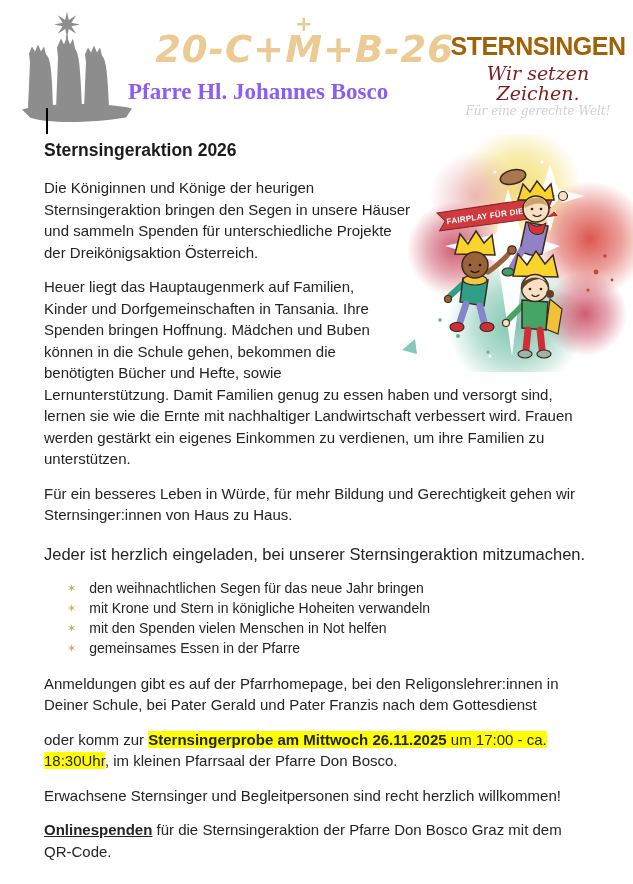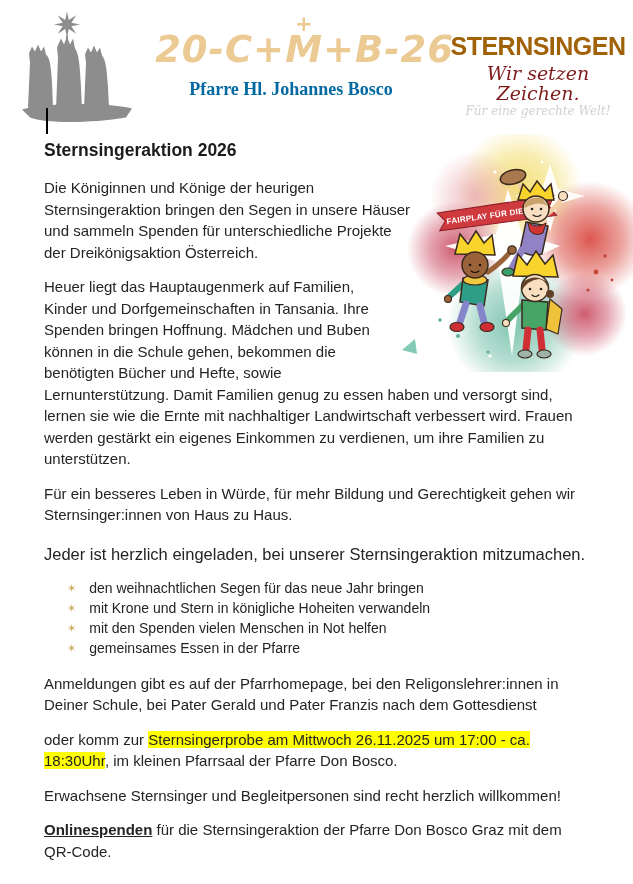--- a/index.html
+++ b/index.html
@@ -6,42 +6,42 @@
   #page{position:relative;width:633px;height:884px;background:#ffffff;overflow:hidden;
         font-family:"Liberation Sans",sans-serif;color:#242424;}
 
   
   .kings-svg{position:absolute;left:20px;top:6px;}
   .cmb{position:absolute;left:128px;top:28px;width:326px;text-align:right;
        font-family:"DejaVu Sans",sans-serif;font-weight:700;font-style:italic;
        font-size:37px;color:#ecca94;letter-spacing:1px;white-space:nowrap;}
   .cmb-cross{position:absolute;left:295px;top:12px;font-family:"DejaVu Sans",sans-serif;
        font-weight:700;font-size:21px;color:#ecca94;}
-  .parish{position:absolute;left:128px;top:79px;width:326px;text-align:center;
-       font-family:"Liberation Serif",serif;font-weight:700;font-size:18px;color:#0369a1;
+  .parish{position:absolute;left:128px;top:79px;width:326px;
+       font-family:"Liberation Serif",serif;font-weight:700;font-size:23px;color:#8b5cf6;
        white-space:nowrap;}
   .logo{position:absolute;left:446px;top:33px;width:184px;text-align:center;line-height:1.1;}
   .logo-title{font-weight:700;font-size:25px;color:#a16207;letter-spacing:-.5px;}
   .logo-tag1{font-family:"DejaVu Serif",serif;font-style:italic;font-size:19px;color:#7f1d1d;margin-top:2px;}
   .logo-tag2{font-family:"DejaVu Serif",serif;font-style:italic;font-size:12px;color:#d0d0d0;margin-top:1px;}
   .cursor{position:absolute;left:46px;top:108px;width:2px;height:26px;background:#000;}
 
   
   .content{position:absolute;left:44px;top:140px;width:548px;}
   .illu{float:right;width:228px;height:236px;margin:-6px -40px 6px 10px;position:relative;
         shape-outside:polygon(22% 0%,100% 0%,100% 100%,3% 100%,3% 46%,22% 25%);shape-margin:8px;}
   .illu svg{position:absolute;left:-4px;top:0;}
   h1{font-size:17.5px;font-weight:700;color:#1b1b1b;margin:0 0 16px 0;}
   p.body{font-size:15px;line-height:21.5px;margin:0 0 13px 0;}
   p.lead{font-size:16.5px;line-height:23px;margin:17px 0 13px 0;}
   ul.starlist{list-style:none;margin:0 0 14px 0;padding:0 0 0 23px;}
   ul.starlist li{font-size:14px;line-height:19px;}
   .b{color:#c9ad5e;font-size:11px;margin-right:13px;position:relative;top:-1px;}
   .hl{background:#ffff00;}
-  .hlb{background:#ffff00;font-weight:400;}
+  .hlb{background:#ffff00;font-weight:700;}
   .ub{font-weight:700;text-decoration:underline;}
   p.bestellung{font-size:15px;line-height:21.5px;margin:6px 0 20px 0;}
   p.online{font-size:15px;line-height:21.5px;margin:0 0 20px 0;}
 </style>
 </head>
 <body>
 
 <div id="page">
 
   <div>

